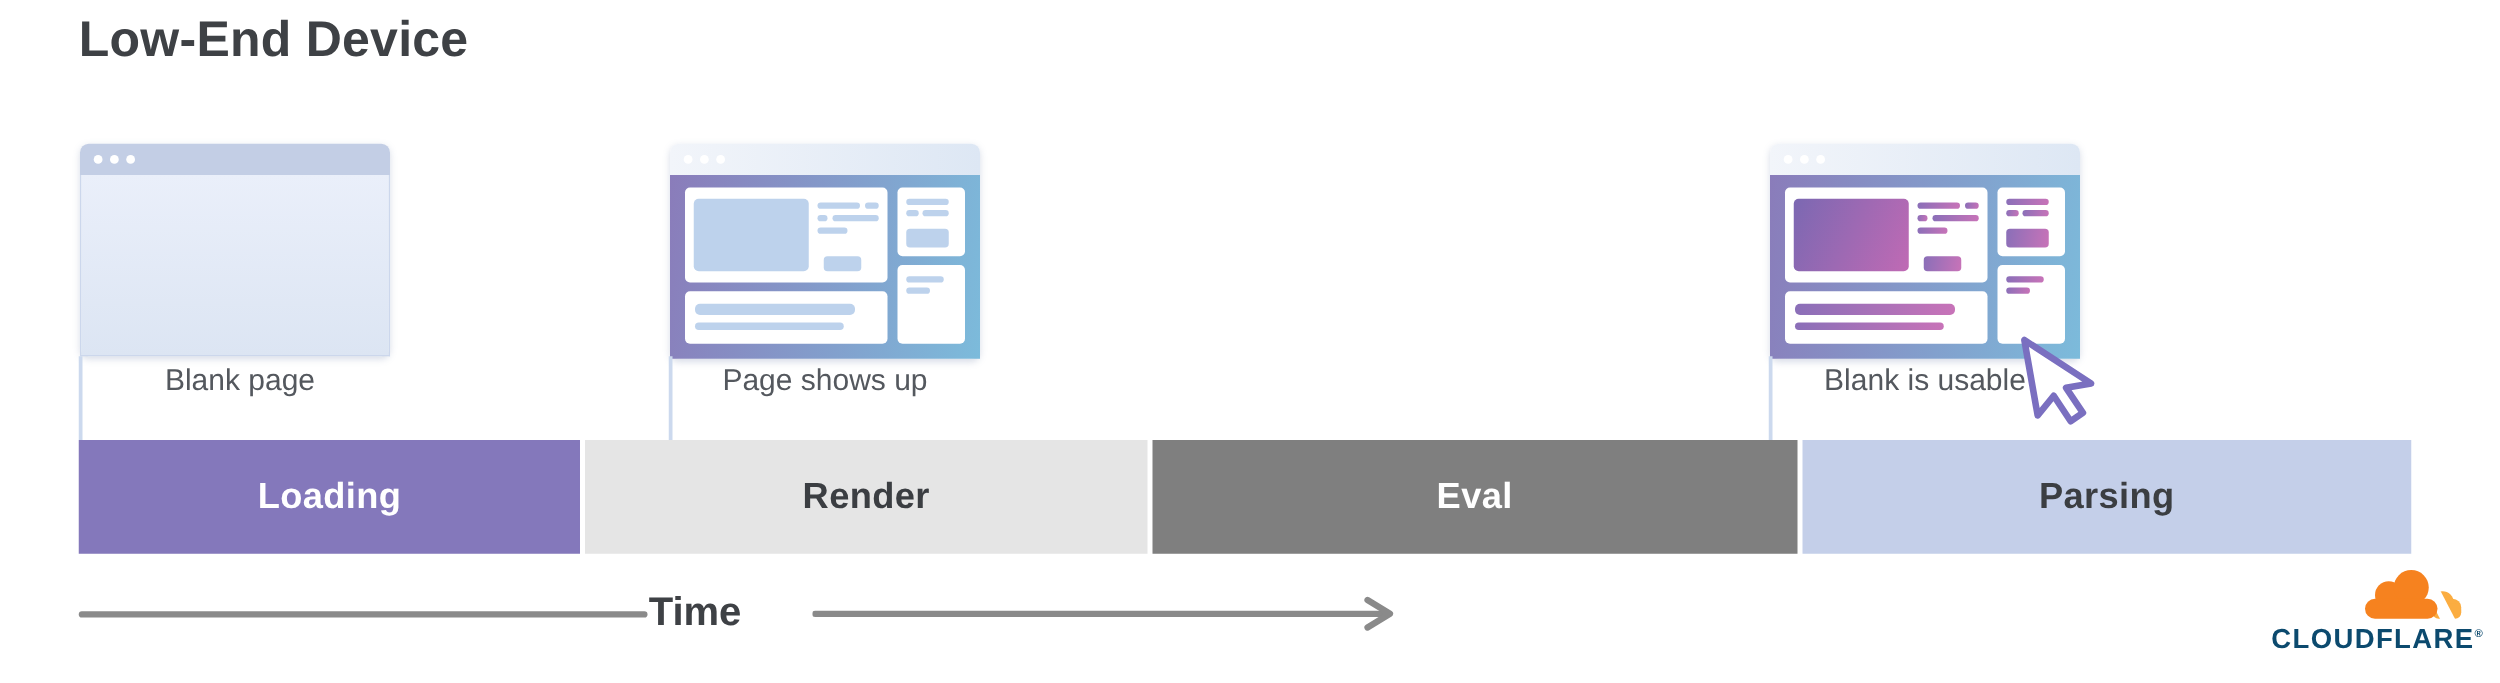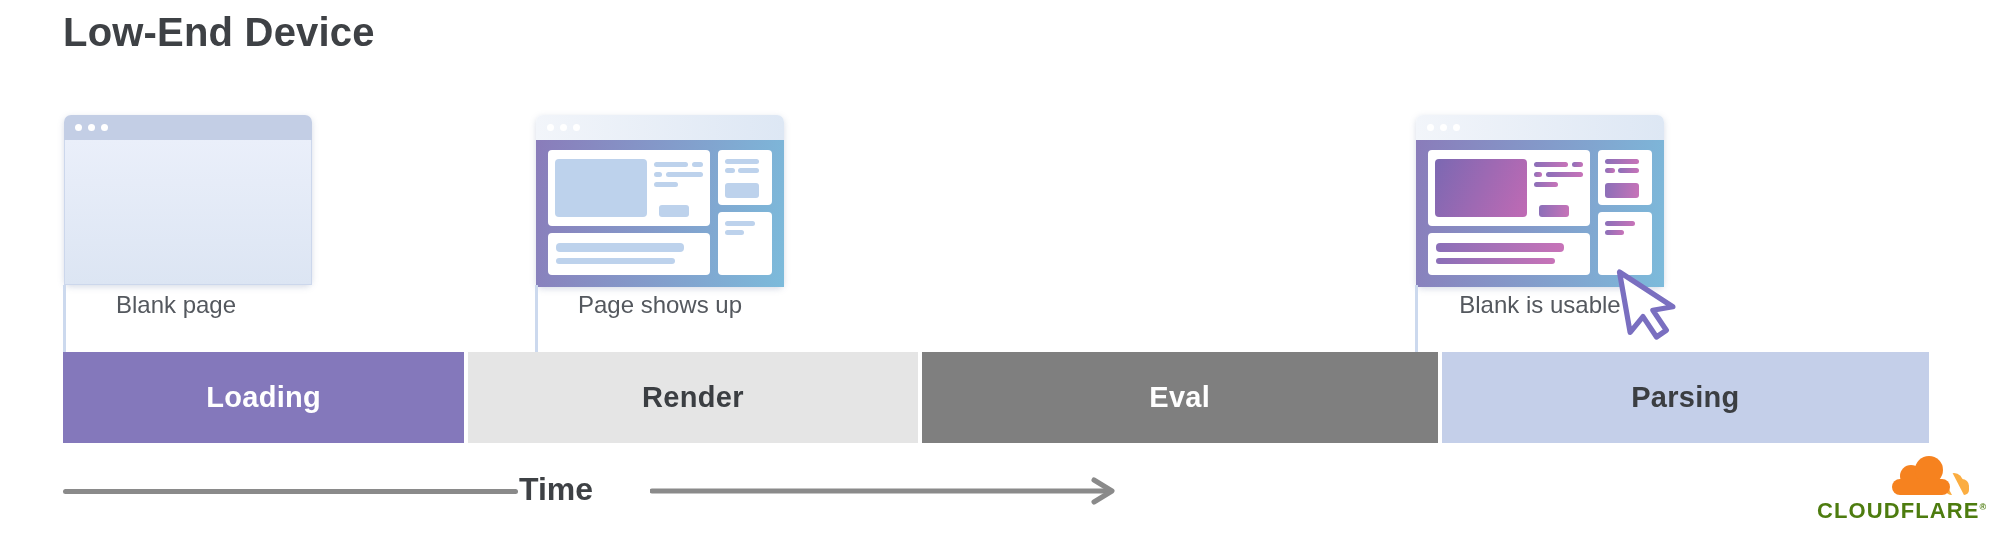--- a/index.html
+++ b/index.html
@@ -36,39 +36,39 @@
   .mc-btn{left:111px;top:55px;width:30px;height:12px;border-radius:3px;}
   .rt1{left:7px;top:9px;width:34px;height:5px;}
   .rt2a{left:7px;top:18px;width:10px;height:5px;} .rt2b{left:20px;top:18px;width:21px;height:5px;}
   .rt-btn{left:7px;top:33px;width:34px;height:15px;border-radius:3px;}
   .rb1{left:7px;top:9px;width:30px;height:5px;}
   .rb2{left:7px;top:18px;width:19px;height:5px;}
   .bc1{left:8px;top:10px;width:128px;height:9px;border-radius:4px;}
   .bc2{left:8px;top:25px;width:119px;height:6px;}
 
   .caption{position:absolute;top:291px;width:248px;text-align:center;font-size:24px;color:#54585e;}
-  .cap1{left:52px;} .cap2{left:536px;} .cap3{left:1416px;}
+  .cap1{left:68px;} .cap2{left:536px;} .cap3{left:1416px;}
 
   .connector{position:absolute;top:285px;width:3px;height:67px;background:#ccd9ee;}
   .cn1{left:63px;} .cn2{left:535px;} .cn3{left:1415px;}
 
   
   .bar{position:absolute;left:63px;top:352px;width:1866px;height:91px;display:flex;gap:4px;}
   .seg{display:flex;align-items:center;justify-content:center;font-size:29px;font-weight:bold;letter-spacing:.3px;}
 
   
   .time-line-left{position:absolute;left:63px;top:489px;width:455px;height:5px;border-radius:2.5px;background:#8a8a8a;}
   .time-label{position:absolute;left:496px;top:471px;width:120px;text-align:center;font-size:32px;font-weight:bold;color:#3e4145;}
   .time-arrow{position:absolute;left:650px;top:475px;}
 
   .cursor{position:absolute;left:1608px;top:262px;width:84px;height:84px;transform:rotate(-10deg);}
 
   
   .cf-cloud{position:absolute;left:1884px;top:450px;}
-  .cf-word{position:absolute;left:1817px;top:498px;font-size:22px;font-weight:bold;letter-spacing:1.1px;color:#4d7c0f;white-space:nowrap;}
+  .cf-word{position:absolute;left:1817px;top:498px;font-size:22px;font-weight:bold;letter-spacing:1.1px;color:#0c4a6e;white-space:nowrap;}
   .cf-word sup{font-size:9px;letter-spacing:0;}
 </style>
 </head>
 <body>
 
 <div class="canvas">
 
   <h1 class="title">Low-End Device</h1>
 
   <div class="window w1">

